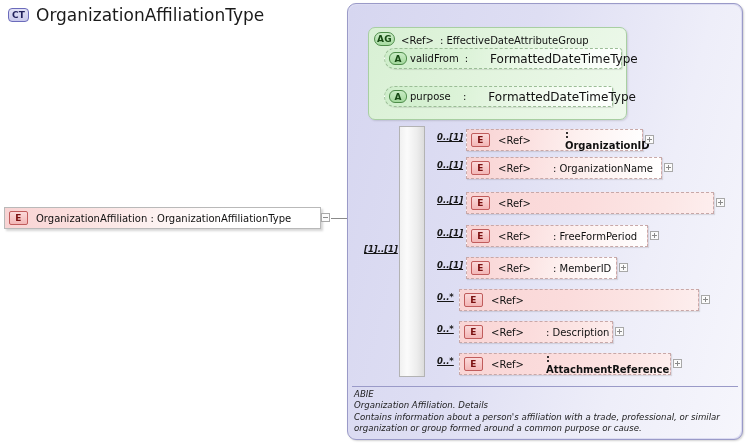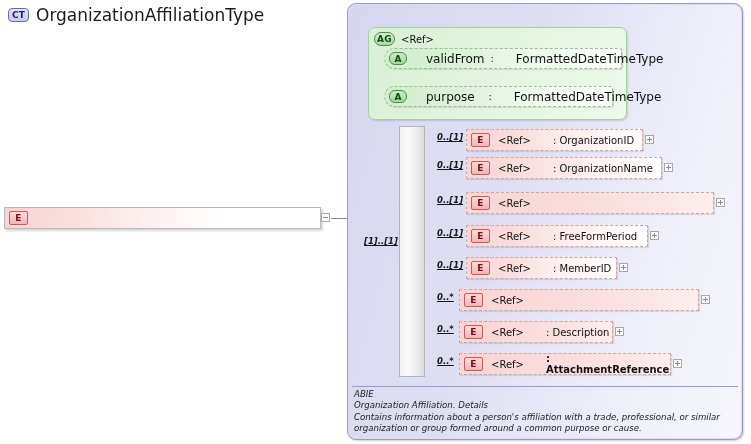--- a/index.html
+++ b/index.html
@@ -71,21 +71,21 @@
     width: 259px; height: 93px;
     background: linear-gradient(120deg,#d8f0d4 0%, #e2f4de 45%, #eef9ec 100%);
     border: 1px solid #a8cfa2;
     border-radius: 7px;
     box-sizing: border-box;
     z-index: 3;
     box-shadow: 1px 1px 2px rgba(0,0,0,.13);
   }
   .ag-head {
     position: absolute; left: 5px; top: 4px;
-    display: flex; align-items: center; gap: 6px;
+    display: flex; align-items: flex-end; gap: 6px;
   }
   .badge-ag {
     width: 21px; height: 14px;
     border: 1px solid #4e8c4a;
     border-radius: 7px;
     background: linear-gradient(#cdeec8,#a8dca2);
     color: #174a14;
   }
   .ag-ref { font-size: 10px; color: #111; }
   .ag-type { font-size: 10px; color: #111; }
@@ -104,21 +104,21 @@
   }
   .badge-a {
     width: 18px; height: 13px;
     border: 1px solid #4e8c4a;
     border-radius: 6px;
     background: linear-gradient(#c9ecc4,#a2d89c);
     color: #174a14;
     flex: none;
   }
   .attr-name {
-    font-size: 12px; color: #111; margin-left: 19px;
+    font-size: 10px; color: #111; margin-left: 3px;
     white-space: pre;
   }
   .attr-sep { font-size: 10px; color: #111; margin: 0 2px 0 0; }
   .attr-type { font-size: 12px; color: #111; margin-left: 20px; }
 
   
   .seq-bar {
     position: absolute;
     left: 399px; top: 126px;
     width: 26px; height: 251px;
@@ -275,38 +275,43 @@
       <path d="M425.5 235.5 H465.5"></path>
       <path d="M425.5 267.5 H465.5"></path>
       <path d="M425.5 299.5 H458.5"></path>
       <path d="M425.5 331.5 H458.5"></path>
       <path d="M425.5 363.5 H458.5"></path>
     </g>
   </svg>
 
   <div class="root-el">
     <span class="badge badge-e">E</span>
+    <span class="root-label">OrganizationAffiliation : OrganizationAffiliationType</span>
   </div>
   <div class="minus" style="left:321px; top:213px;"></div>
 
   <div class="ct-box">
     <div class="ct-inner-grad"></div>
   </div>
 
   <div class="ct-header">
     <span class="badge badge-ct">CT</span>
     <span class="ct-title">OrganizationAffiliationType</span>
   </div>
 
-  <div class="card" style="left:364px; top:236px;">[1]..[1]</div>
+  <div class="card" style="left:364px; top:244px;">[1]..[1]</div>
 
   <div class="ag-panel">
     <div class="ag-head">
       <span class="badge badge-ag">AG</span>
       <span class="ag-ref">&lt;Ref&gt;</span>
+      <span class="ag-type">
+        <span>:</span>
+        <span>EffectiveDateAttributeGroup</span>
+      </span>
     </div>
   </div>
 
   <div class="attr-row" style="left:384px; top:48px; width:238px;">
     <span class="badge badge-a">A</span>
     <span class="attr-name">validFrom</span>
     <span class="attr-sep" style="margin-left:6px;">:</span>
     <span class="attr-type">FormattedDateTimeType</span>
   </div>
 
@@ -316,21 +321,21 @@
     <span class="attr-sep" style="margin-left:6px;">:</span>
     <span class="attr-type">FormattedDateTimeType</span>
   </div>
 
   <div class="seq-bar"></div>
 
   <div class="card" style="left:437px; top:132px;">0..[1]</div>
   <div class="el-row" style="left:466px; top:129px; width:177px;">
     <span class="badge badge-e">E</span>
     <span class="el-ref">&lt;Ref&gt;</span>
-    <span class="el-name" style="margin-left:22px;">
+    <span class="el-name" style="margin-left:34px;font-weight:bold;">
       <span>:</span>
       <span>OrganizationID</span>
     </span>
   </div>
   <div class="plus" style="left:645px; top:135px;"></div>
 
   <div class="card" style="left:437px; top:160px;">0..[1]</div>
   <div class="el-row" style="left:466px; top:157px; width:196px;">
     <span class="badge badge-e">E</span>
     <span class="el-ref">&lt;Ref&gt;</span>

